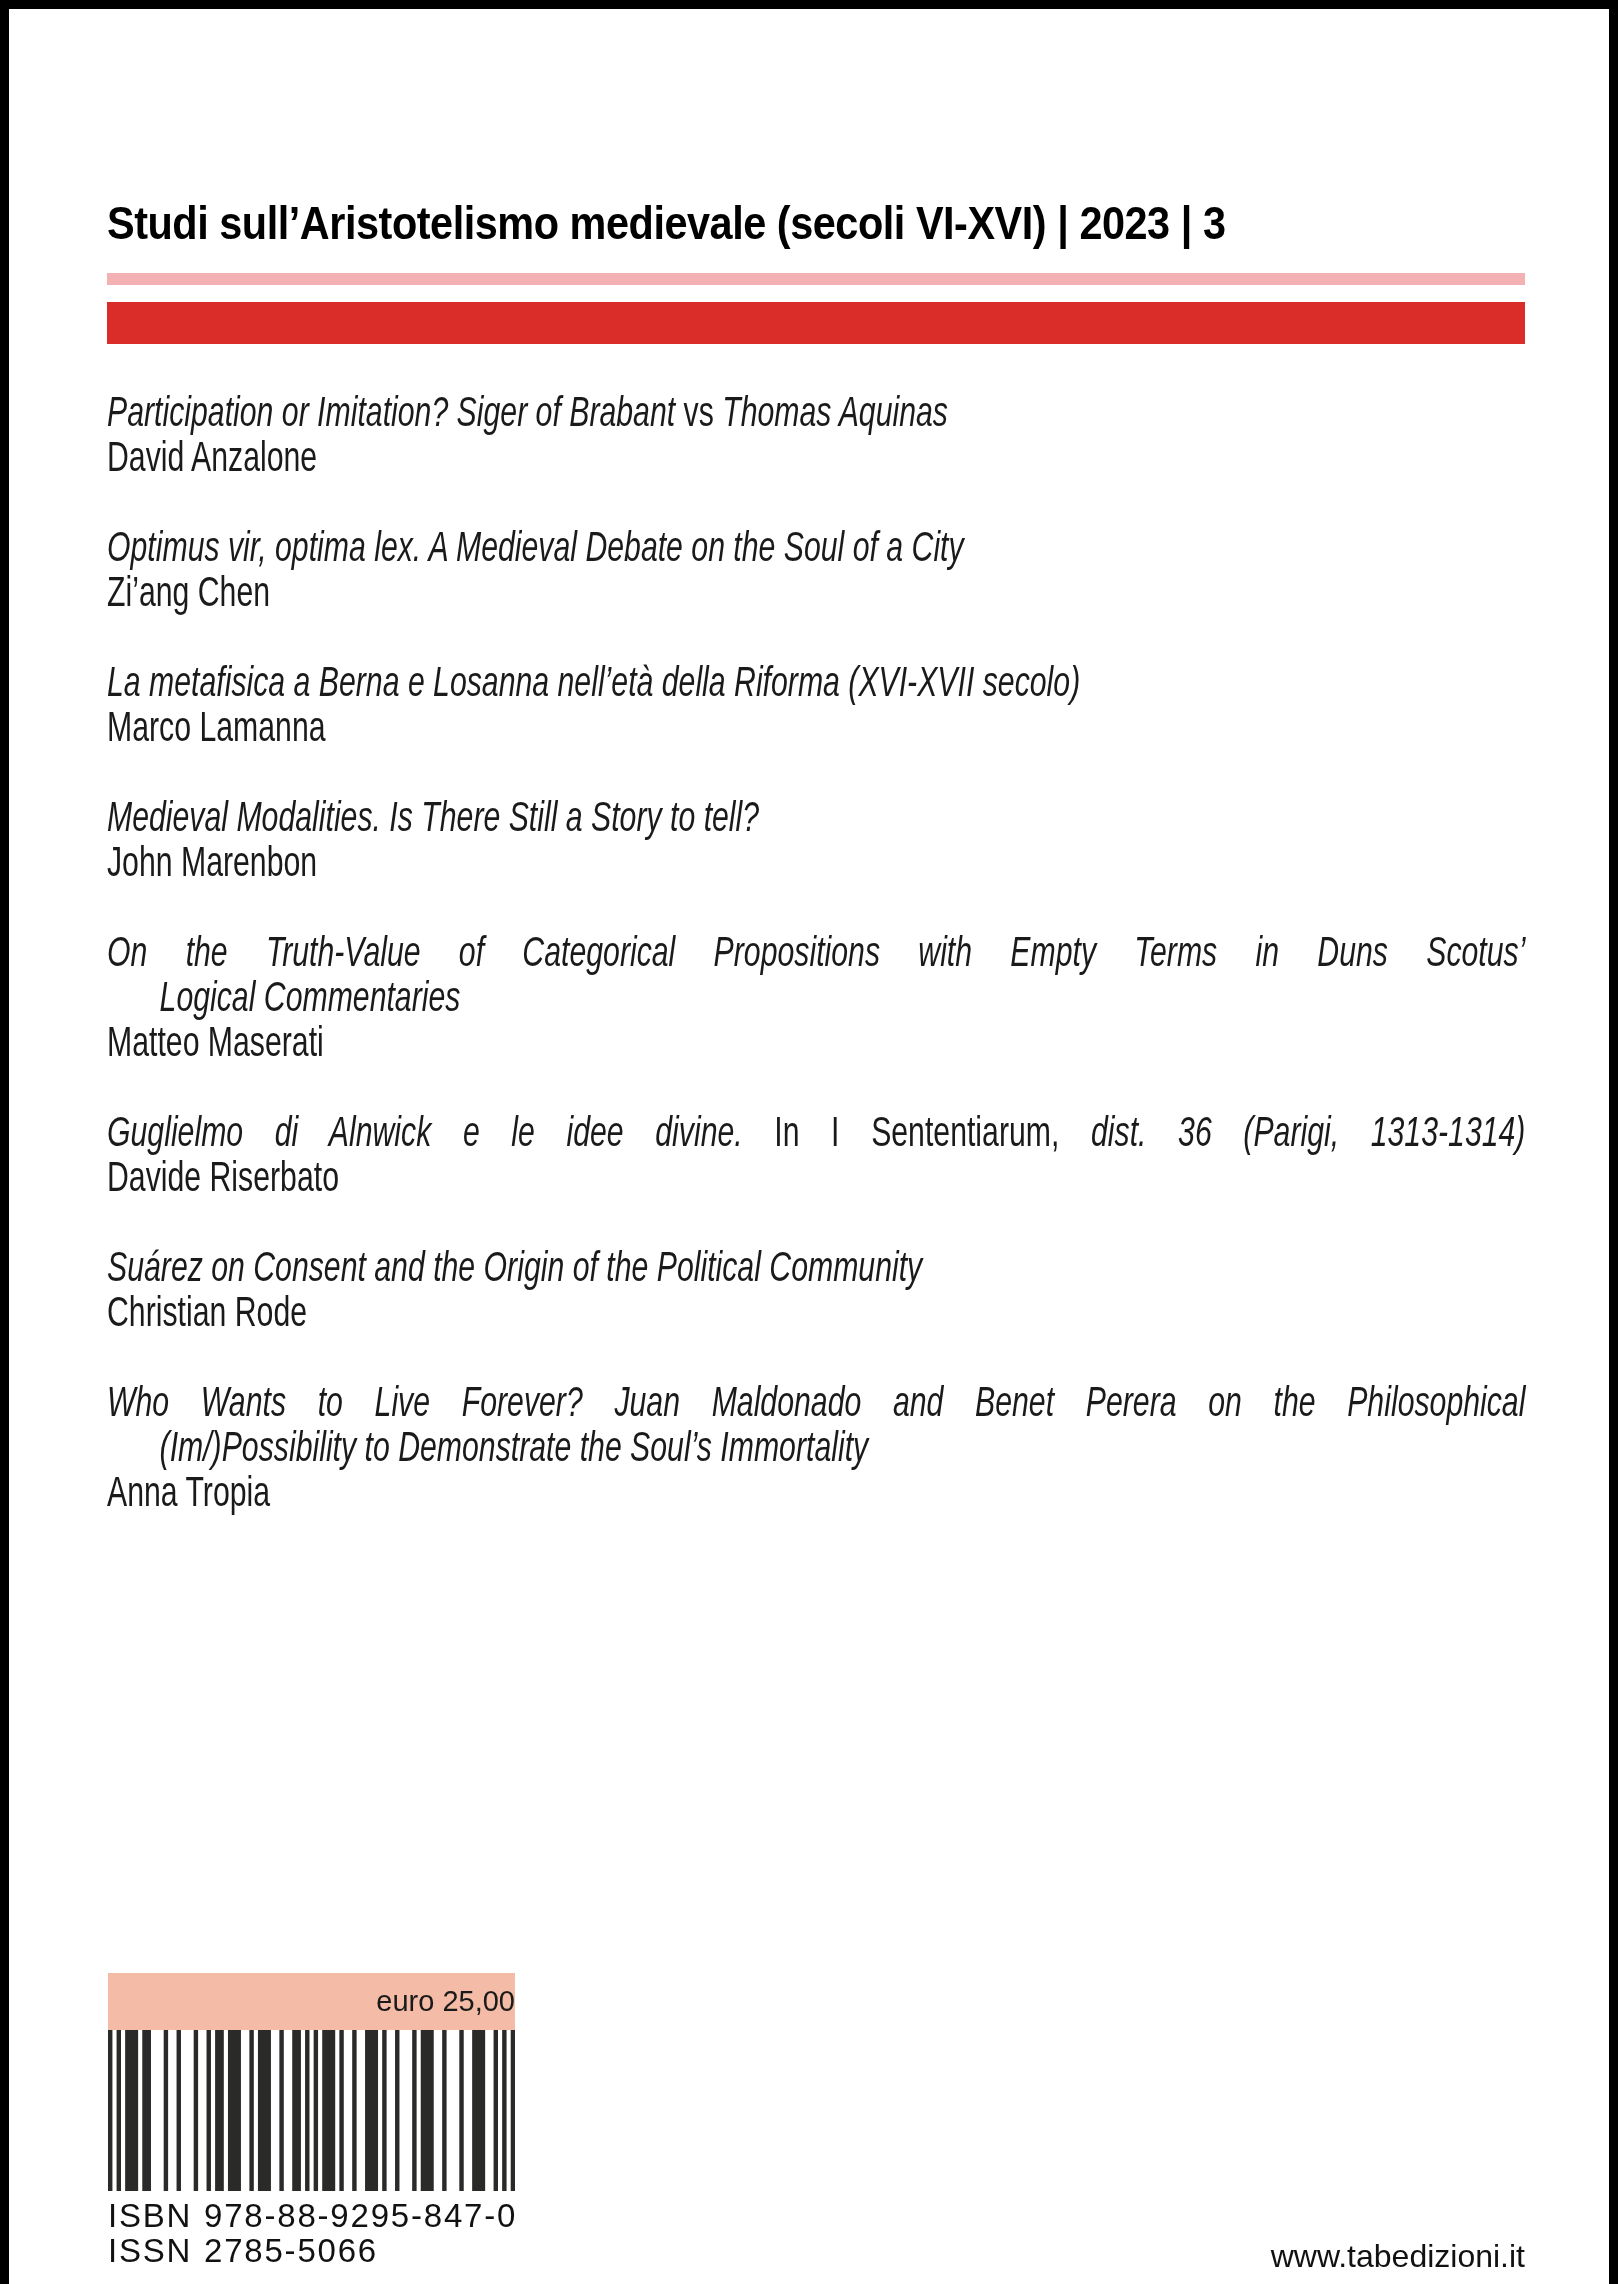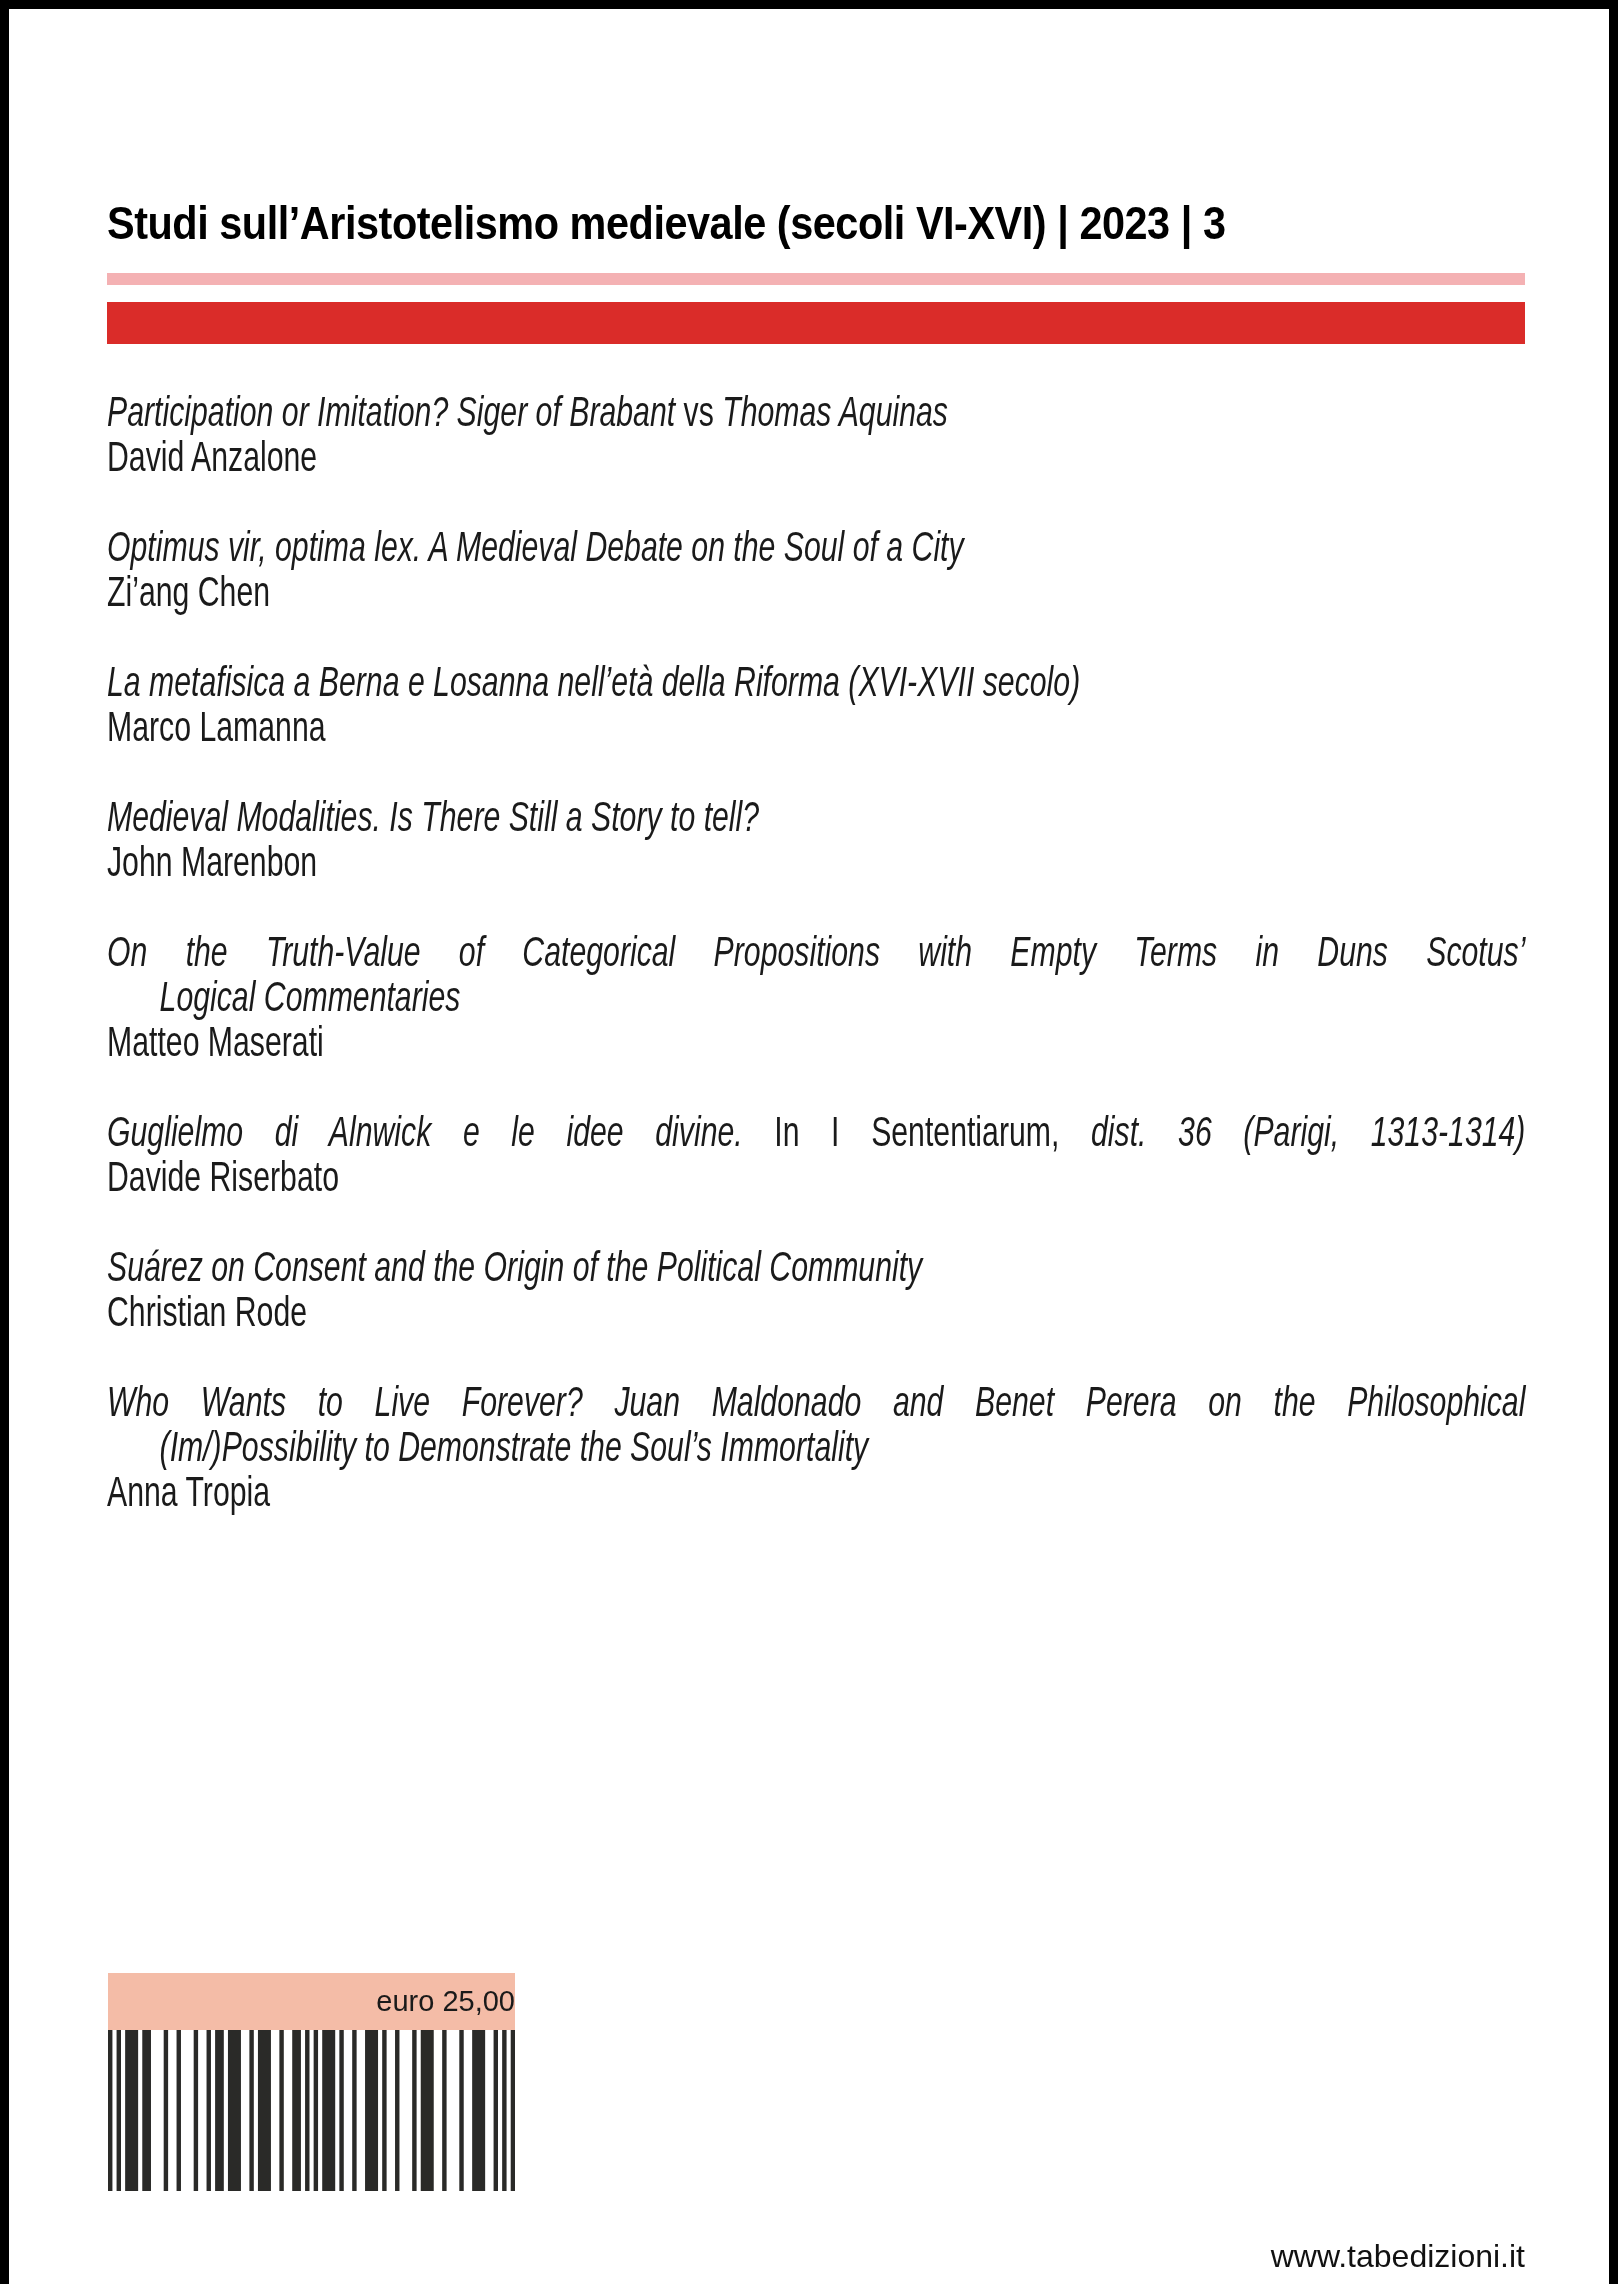--- a/index.html
+++ b/index.html
@@ -195,16 +195,24 @@
         <rect x="684.66" y="0" width="28.44" height="353" fill="#2a2a28"></rect>
         <rect x="731.56" y="0" width="9.68" height="353" fill="#2a2a28"></rect>
         <rect x="769.07" y="0" width="9.68" height="353" fill="#2a2a28"></rect>
         <rect x="797.21" y="0" width="28.44" height="353" fill="#2a2a28"></rect>
         <rect x="844.11" y="0" width="9.68" height="353" fill="#2a2a28"></rect>
         <rect x="862.86" y="0" width="9.68" height="353" fill="#2a2a28"></rect>
         <rect x="881.62" y="0" width="9.68" height="353" fill="#2a2a28"></rect>
       </svg>
   </div>
 
+  <div class="codes">
+    <div class="code-line">
+      <span class="code-label">ISBN</span><span>978-88-9295-847-0</span>
+    </div>
+    <div class="code-line">
+      <span class="code-label">ISSN</span><span>2785-5066</span>
+    </div>
+  </div>
 
   <div class="website">www.tabedizioni.it</div>
 </div>
 
 
 </body></html>

